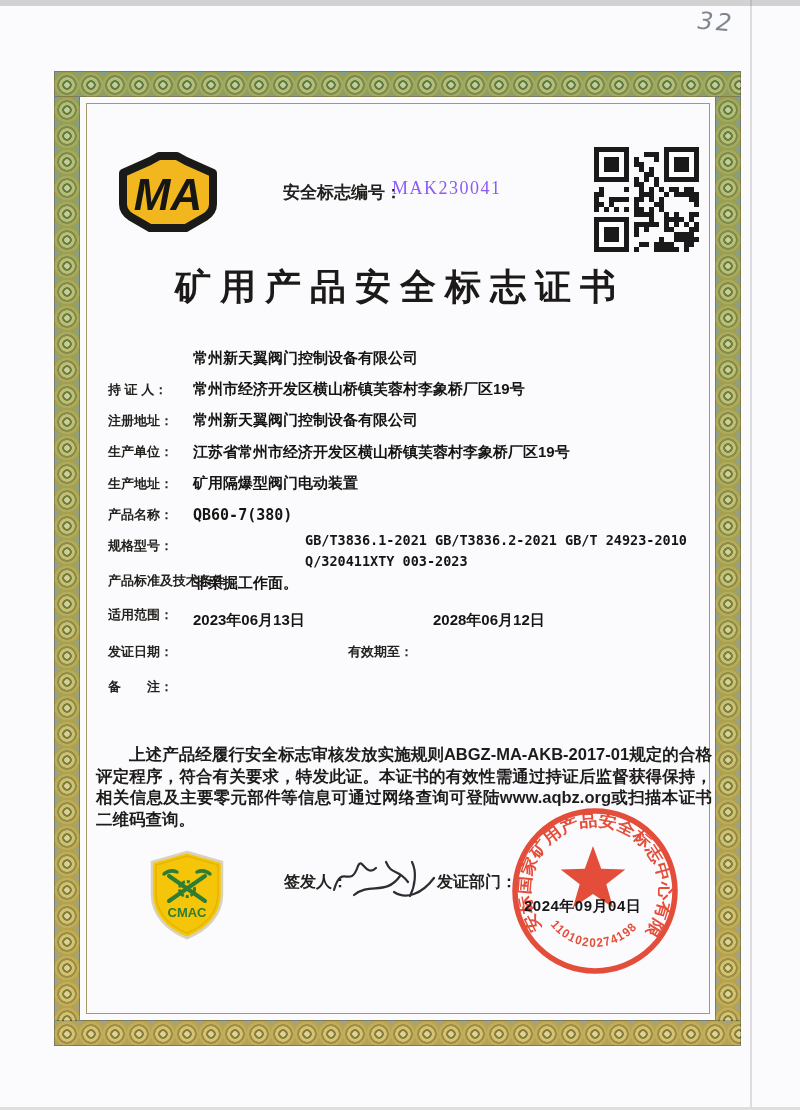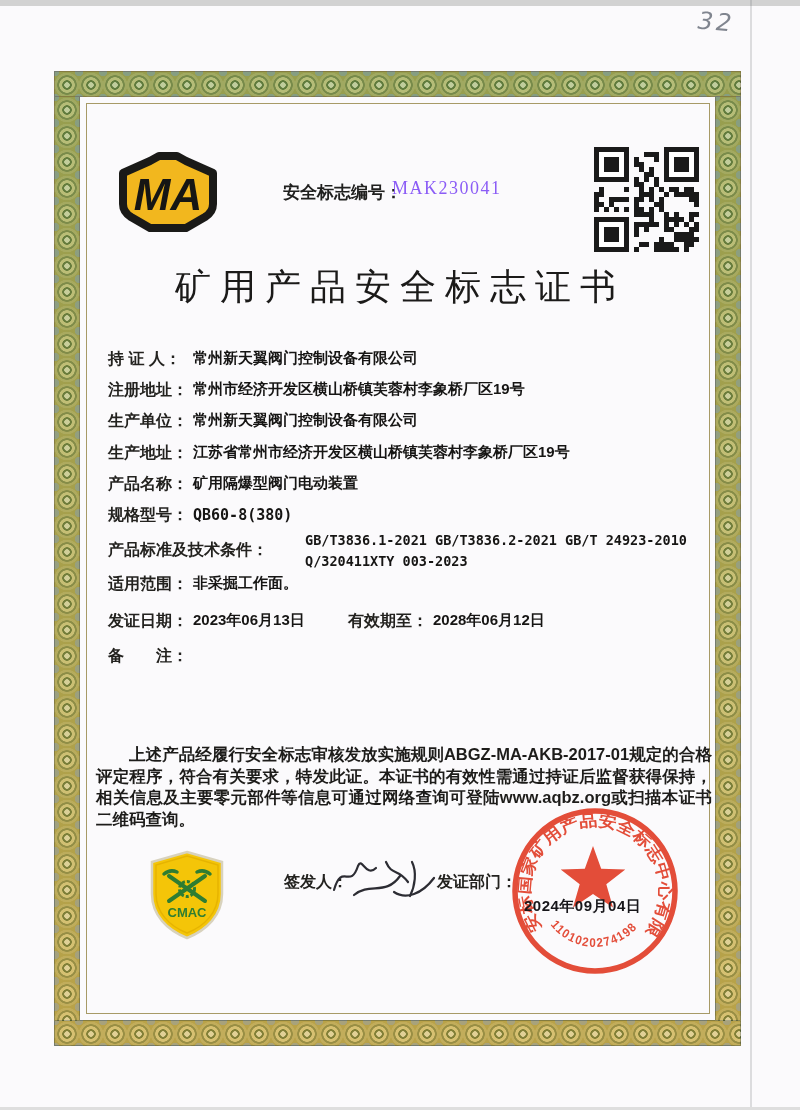--- a/index.html
+++ b/index.html
@@ -38,24 +38,24 @@
 
   
   .ma-badge { position:absolute; left:116px; top:152px; }
   .certno { position:absolute; left:283px; top:181px; font-size:17px; font-weight:bold; color:#20201f; }
   .certno-val { position:absolute; left:392px; top:178px; font-size:18px; letter-spacing:1.5px;
                 font-family:"Liberation Serif", serif; color:#8b5cf6; }
   .qr { position:absolute; left:594px; top:147px; }
 
   
   .title { position:absolute; left:55px; top:263px; width:690px; text-align:center;
-           font-size:36px; font-weight:normal; letter-spacing:9px; color:#1b1a19; }
-
-  
-  .lbl { position:absolute; font-size:16px; font-weight:bold; color:#23221f; white-space:pre; }
+           font-size:36px; font-weight:bold; letter-spacing:9px; color:#1b1a19; }
+
+  
+  .lbl { position:absolute; font-size:13px; font-weight:bold; color:#23221f; white-space:pre;margin-top:32px; }
   .val { position:absolute; font-size:15px; font-weight:bold; color:#161514; white-space:pre;text-align:center; }
   .val-mono { font-family:"DejaVu Sans Mono", monospace; font-size:13.5px; }
 
   .statement { position:absolute; left:96px; top:744px; width:616px; font-size:16.5px; font-weight:bold;
                line-height:21.5px; color:#1d1c1a; text-align:justify; text-indent:33px; }
 
   
   .cmac { position:absolute; left:146px; top:849px; }
   .signer-lbl { position:absolute; left:284px; top:872px; font-size:16px; font-weight:bold; color:#23221f; }
   .signature { position:absolute; left:328px; top:850px; }
@@ -226,21 +226,21 @@
   <div class="val" style="left:193px;top:349px">常州新天翼阀门控制设备有限公司</div>
   <div class="lbl" style="left:108px;top:380px">注册地址：</div>
   <div class="val" style="left:193px;top:380px">常州市经济开发区横山桥镇芙蓉村李象桥厂区19号</div>
   <div class="lbl" style="left:108px;top:411px">生产单位：</div>
   <div class="val" style="left:193px;top:411px">常州新天翼阀门控制设备有限公司</div>
   <div class="lbl" style="left:108px;top:443px">生产地址：</div>
   <div class="val" style="left:193px;top:443px">江苏省常州市经济开发区横山桥镇芙蓉村李象桥厂区19号</div>
   <div class="lbl" style="left:108px;top:474px">产品名称：</div>
   <div class="val" style="left:193px;top:474px">矿用隔爆型阀门电动装置</div>
   <div class="lbl" style="left:108px;top:505px">规格型号：</div>
-  <div class="val val-mono" style="left:193px;top:506px;font-size:15px">QB60-8(380)</div>
+  <div class="val val-mono" style="left:193px;top:506px;font-size:15px">QB60-7(380)</div>
 
   <div class="lbl" style="left:108px;top:540px">产品标准及技术条件：</div>
   <div class="val val-mono" style="left:305px;top:532px">GB/T3836.1-2021 GB/T3836.2-2021 GB/T 24923-2010</div>
   <div class="val val-mono" style="left:305px;top:553px">Q/320411XTY 003-2023</div>
 
   <div class="lbl" style="left:108px;top:574px">适用范围：</div>
   <div class="val" style="left:193px;top:574px">非采掘工作面。</div>
 
   <div class="lbl" style="left:108px;top:611px">发证日期：</div>
   <div class="val" style="left:193px;top:611px">2023年06月13日</div>

